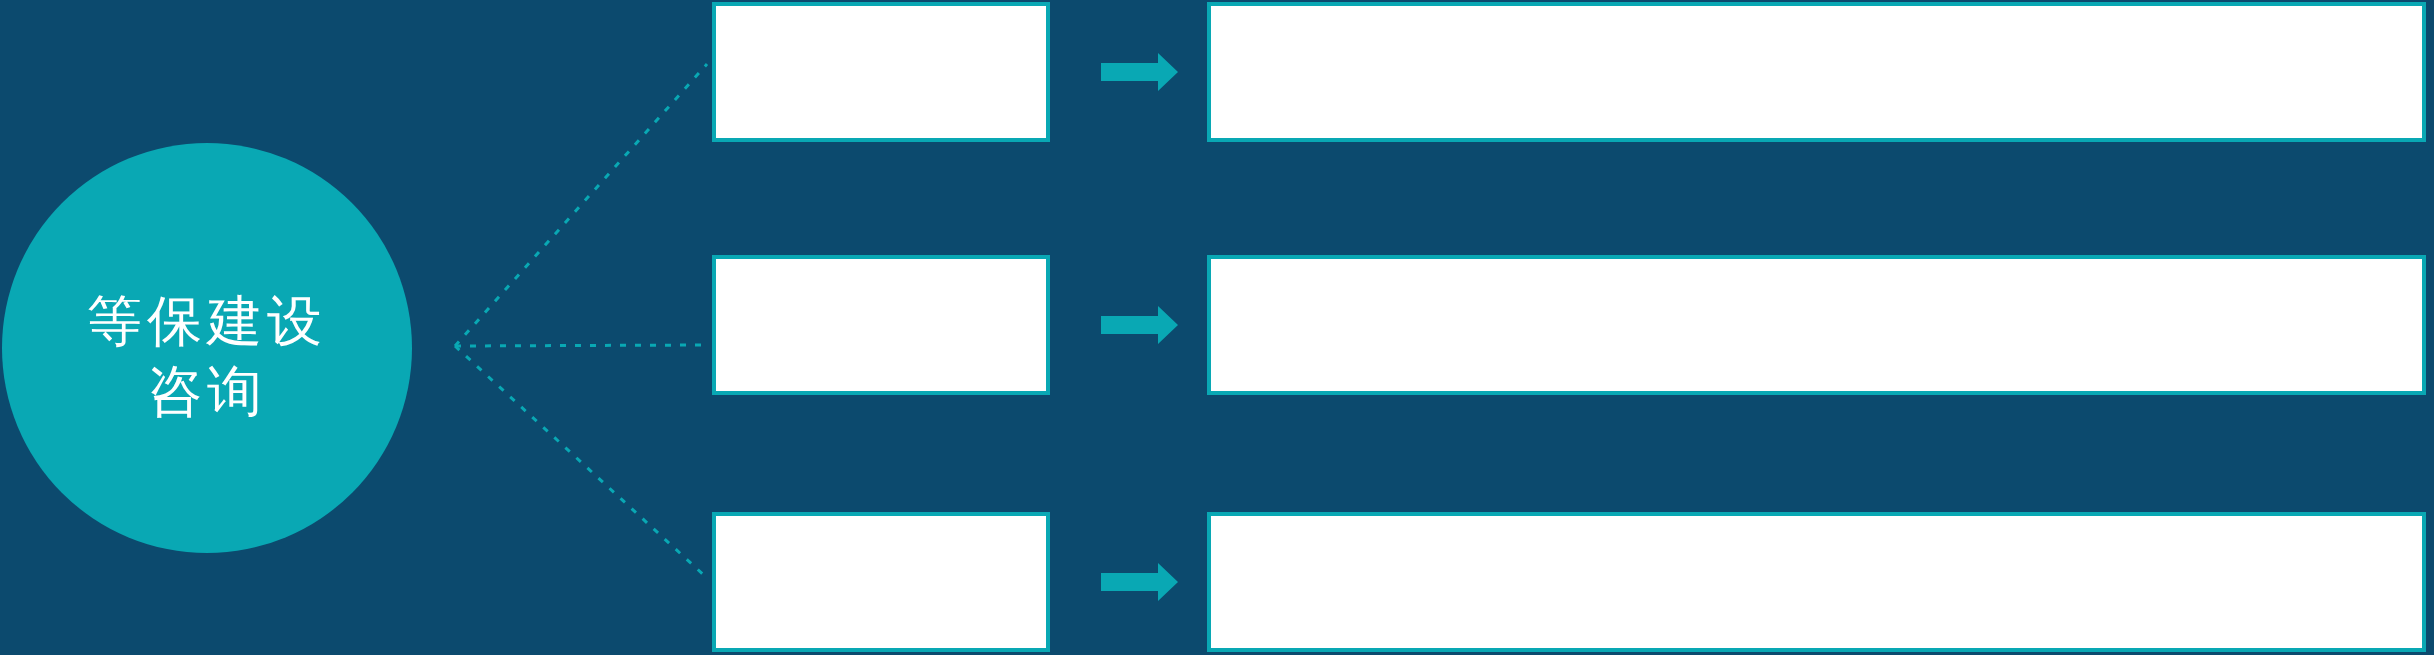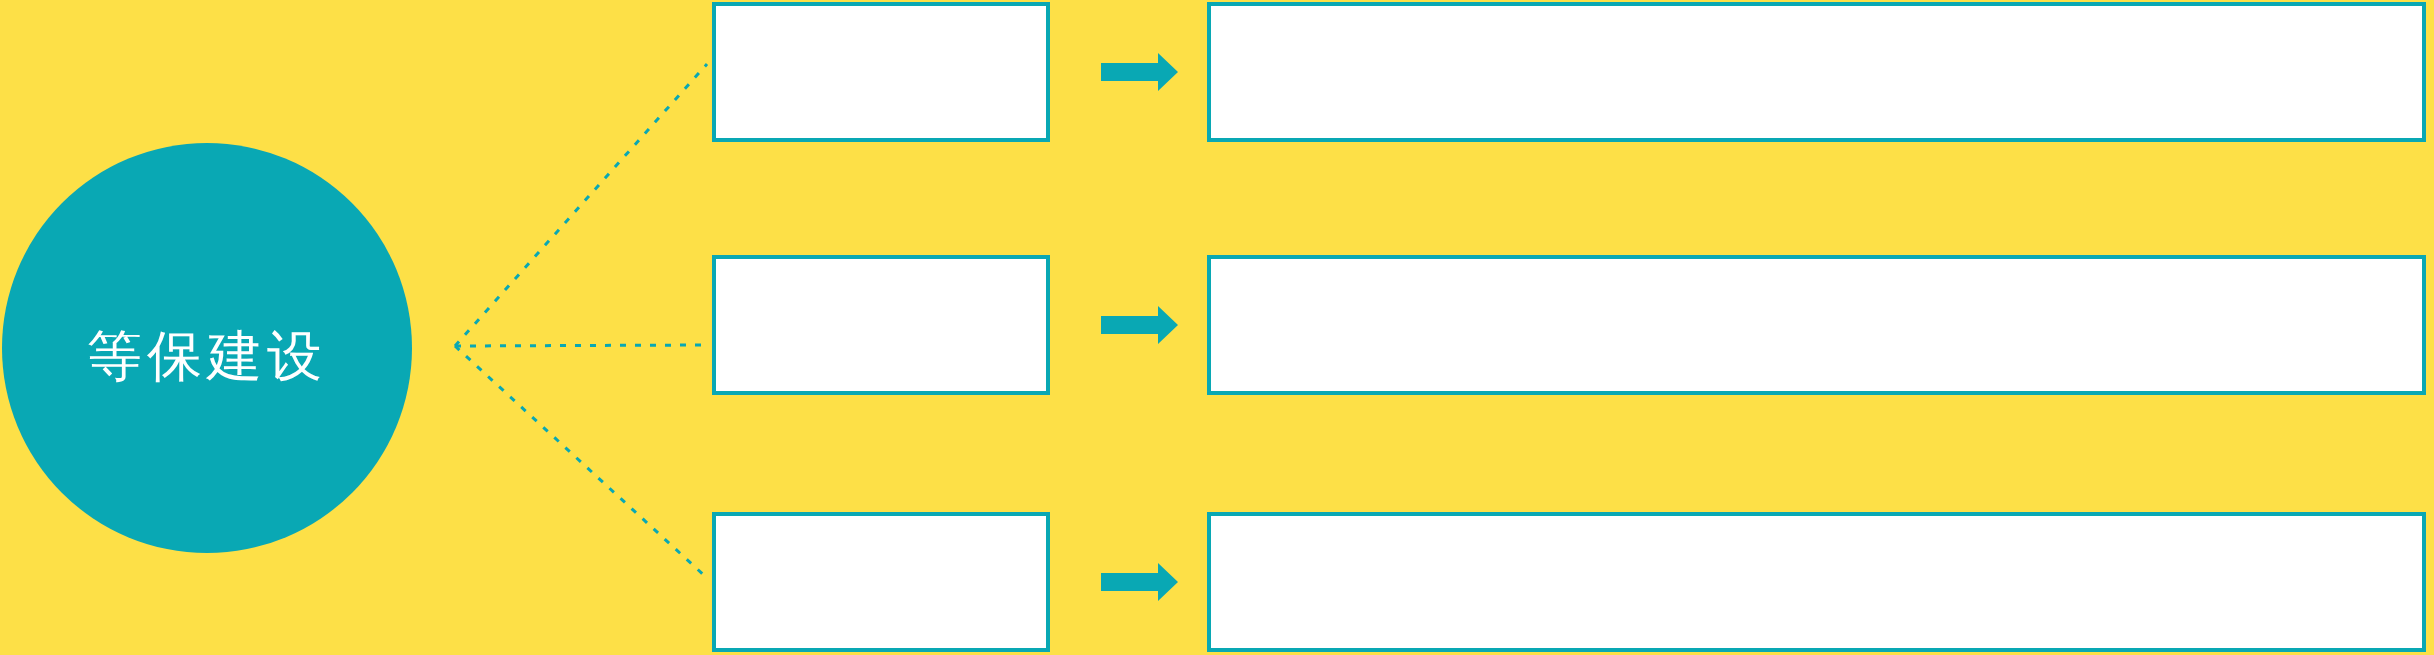--- a/index.html
+++ b/index.html
@@ -7,21 +7,21 @@
   html, body {
     margin: 0;
     padding: 0;
     background: #ffffff;
     font-family: "Liberation Sans", "DejaVu Sans", sans-serif;
   }
   .canvas {
     position: relative;
     width: 2434px;
     height: 655px;
-    background: #fde047;
+    background: #0c4a6e;
     overflow: hidden;
   }
   .connectors {
     position: absolute;
     left: 0; top: 0;
     width: 2434px;
     height: 655px;
     pointer-events: none;
   }
   .connectors line {
@@ -107,20 +107,21 @@
 
   <svg class="connectors" viewBox="0 0 2434 655" xmlns="http://www.w3.org/2000/svg">
     <line x1="455" y1="346" x2="707" y2="64"></line>
     <line x1="455" y1="346" x2="704" y2="345"></line>
     <line x1="455" y1="346" x2="707" y2="578"></line>
   </svg>
 
   <div class="circle">
     <div class="circle-text">
       <span>等保建设</span>
+      <span>咨询</span>
     </div>
   </div>
 
   <div class="row row-1">
     <div class="small-box">
       <span></span>
     </div>
     <svg class="arrow" viewBox="0 0 77 38" xmlns="http://www.w3.org/2000/svg">
       <polygon points="0,10 57,10 57,0 77,19 57,38 57,28 0,28"></polygon>
     </svg>

